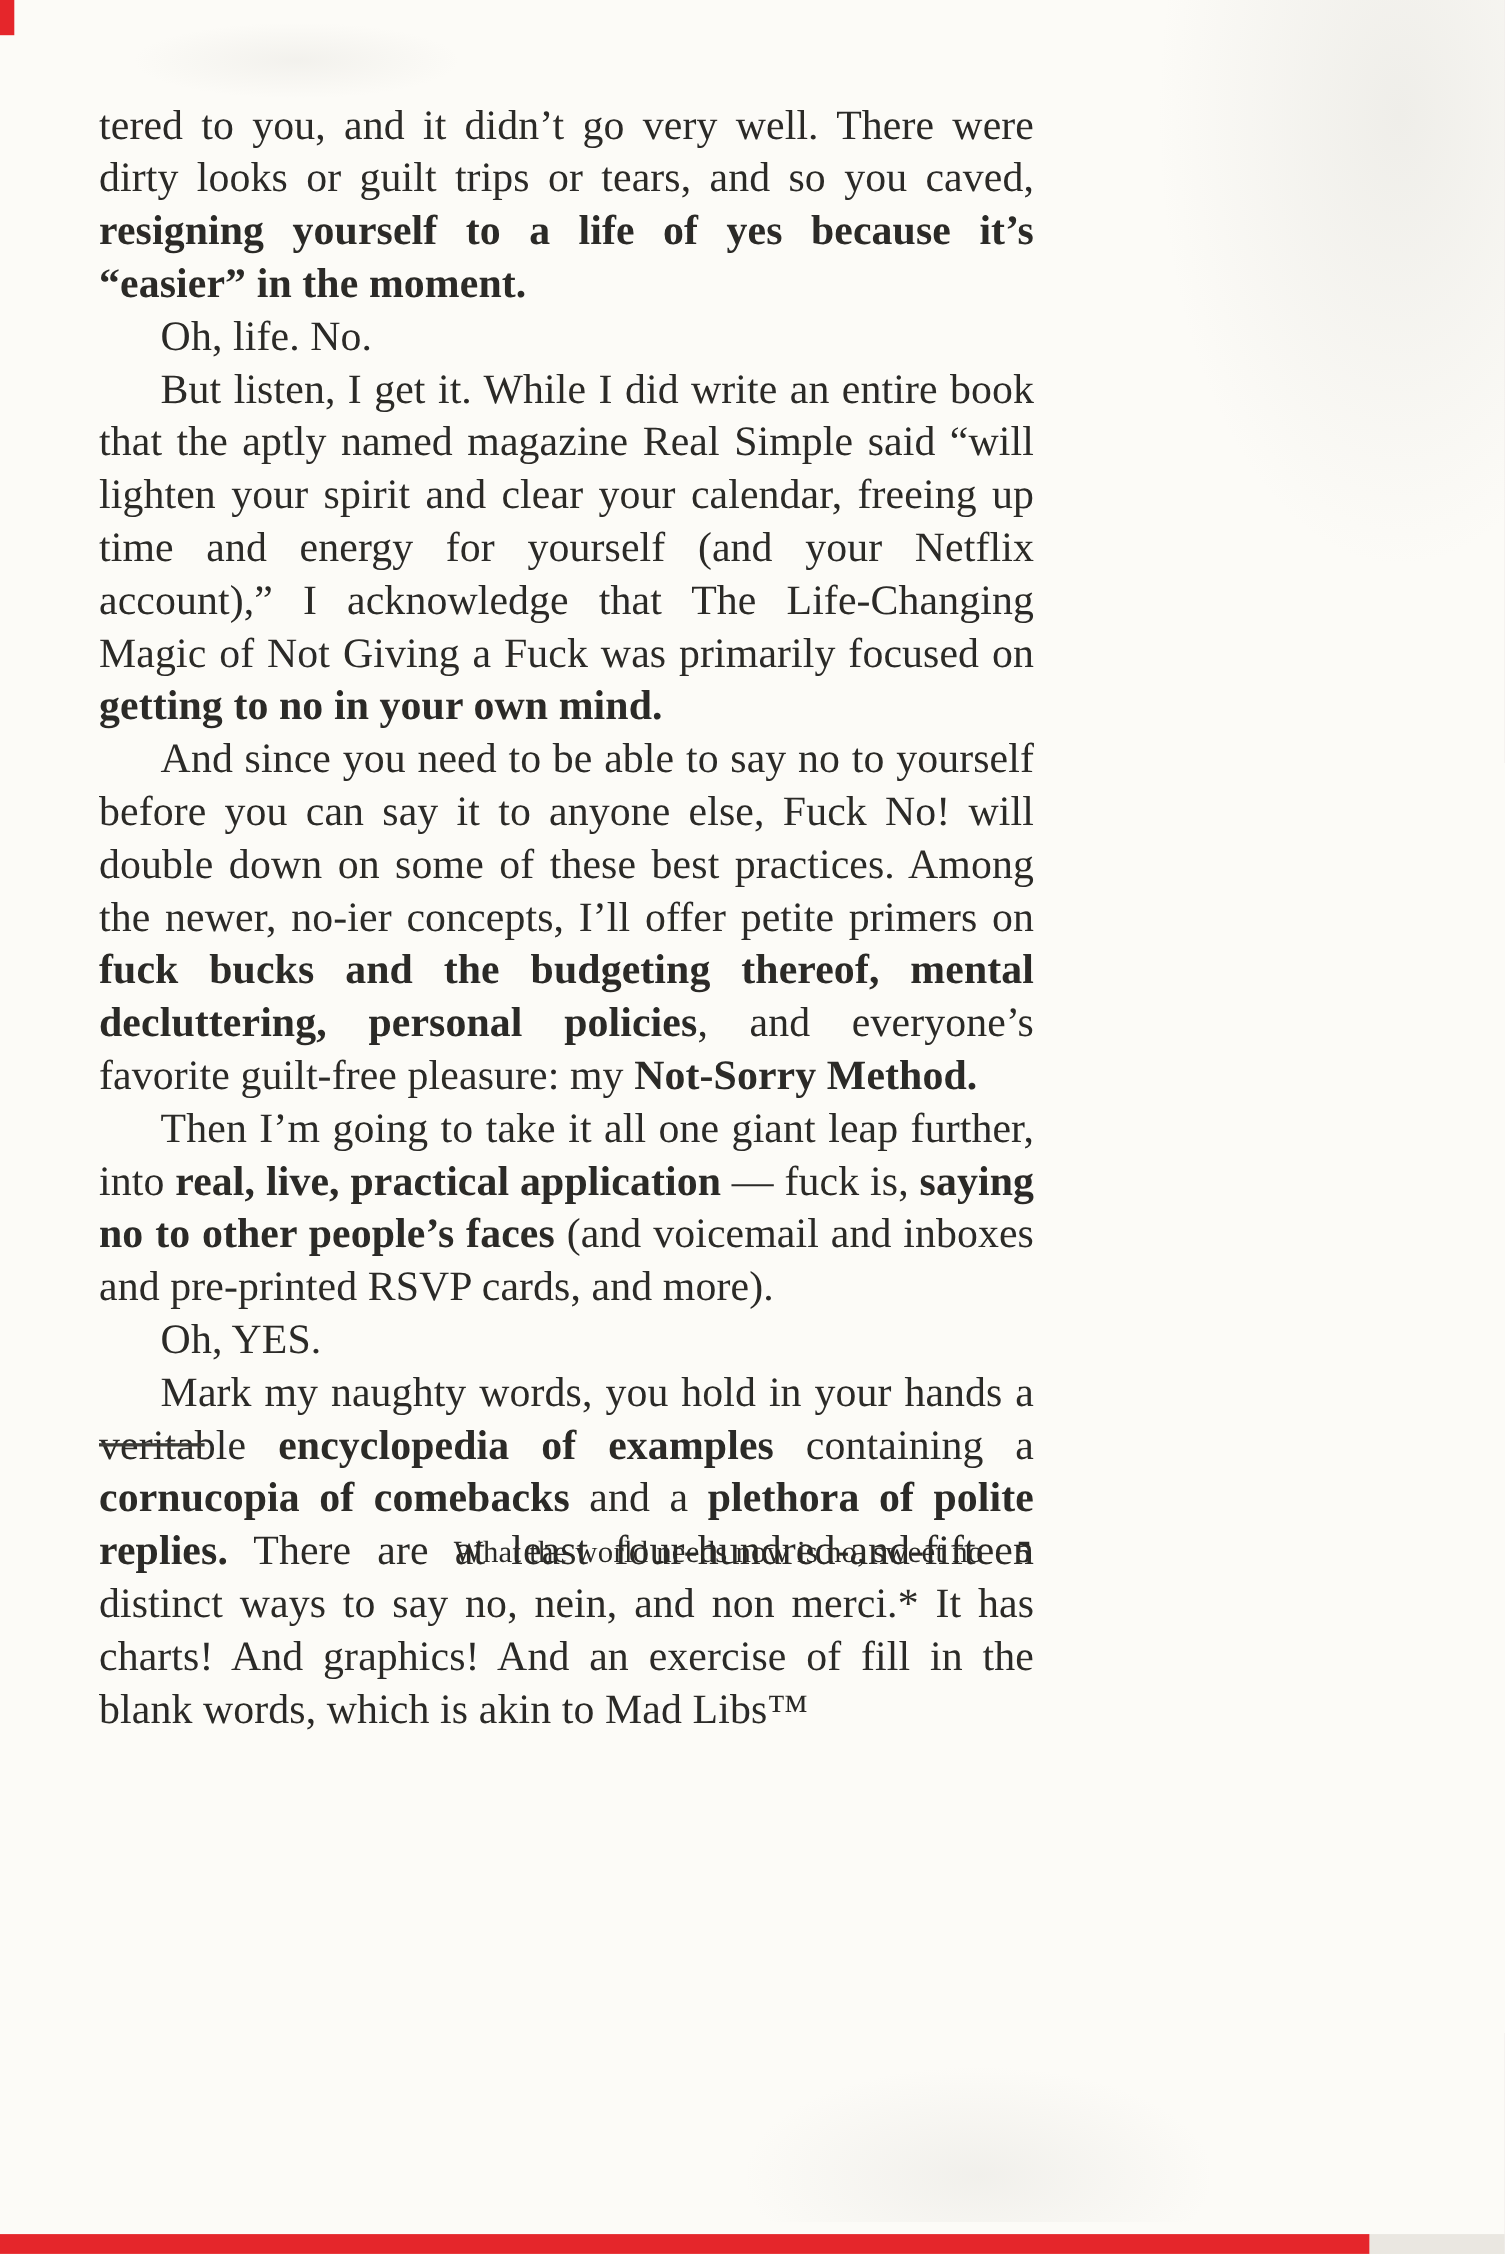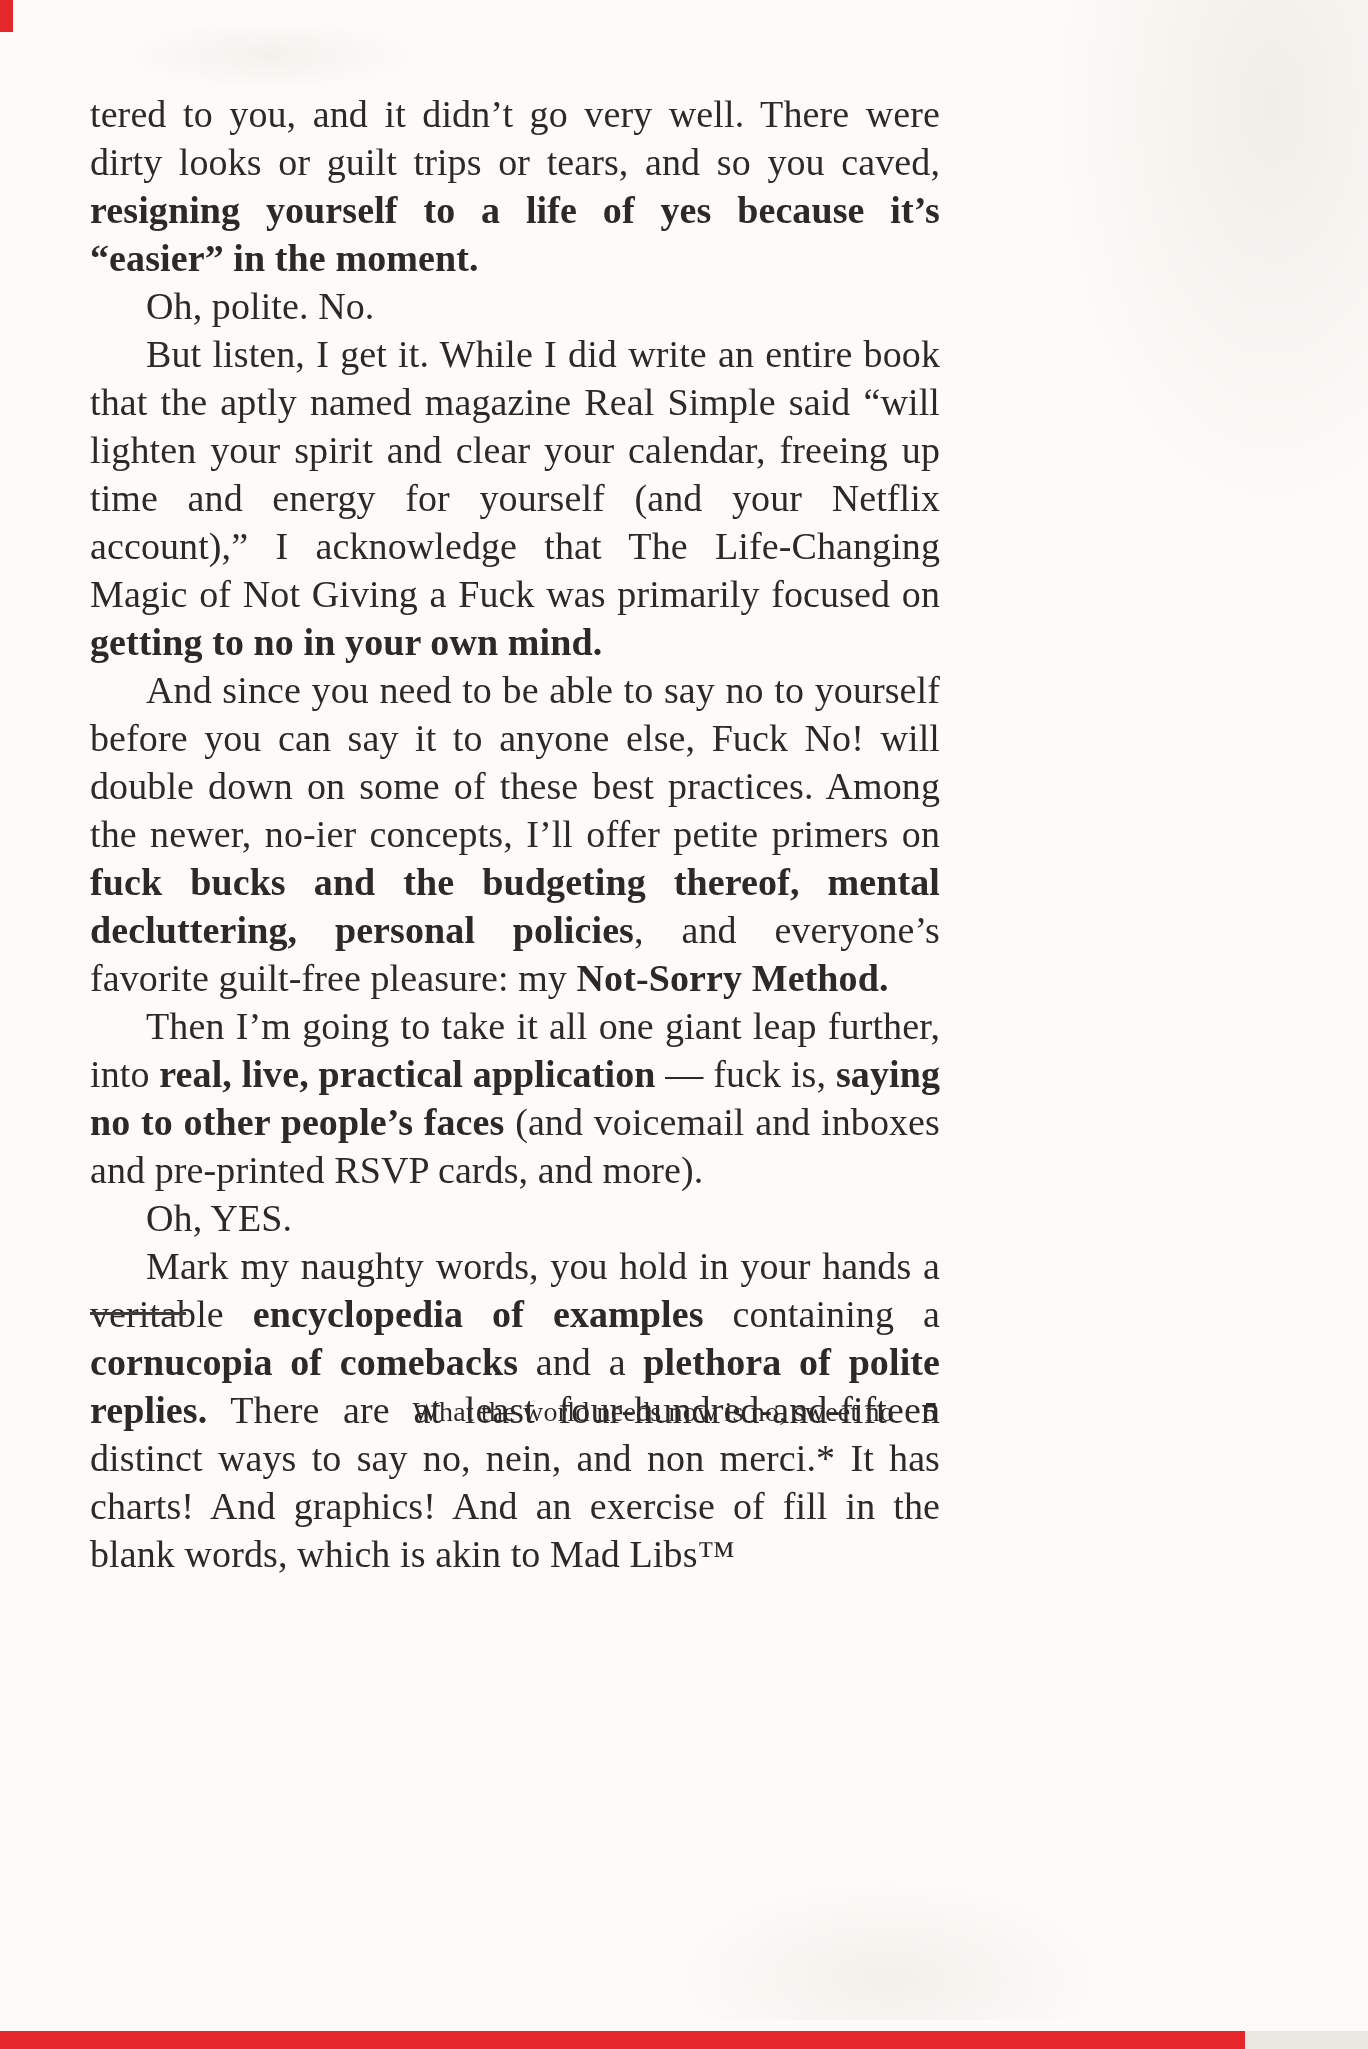--- a/index.html
+++ b/index.html
@@ -109,21 +109,21 @@
 <div class="page">
 
   <div class="scan-artifact artifact-1"></div>
   <div class="scan-artifact artifact-2"></div>
   <div class="scan-artifact artifact-3"></div>
 
   <div class="cover-edge-top" style="background: rgb(229, 38, 43);"></div>
 
   <main class="text-block">
       <p class="para"><span>tered to you, and it didn’t go very well. There were dirty looks or guilt trips or tears, and so you caved, </span><span class="bold">resigning yourself to a life of yes because it’s “easier” in the moment.</span></p>
-      <p class="para indent"><span>Oh, polite. </span><span class="italic">No</span><span>.</span></p>
+      <p class="para indent"><span>Oh, life. </span><span class="italic">No</span><span>.</span></p>
       <p class="para indent"><span>But listen, I get it. While I did write an entire book that the aptly named magazine </span><span class="italic">Real Simple</span><span> said “will lighten your spirit and clear your calendar, freeing up time and energy for yourself (and your Netflix account),” I acknowledge that </span><span class="italic">The Life-Changing Magic of Not Giving a Fuck</span><span> was primarily focused on </span><span class="bold">getting to no </span><span class="bold italic">in your own mind.</span></p>
       <p class="para indent"><span>And since you need to be able to say no to yourself before you can say it to anyone else, </span><span class="italic">Fuck No!</span><span> will double down on some of these best practices. Among the newer, no-ier concepts, I’ll offer petite primers on </span><span class="bold">fuck bucks and the budgeting thereof, mental decluttering, personal policies</span><span>, and everyone’s favorite guilt-free pleasure: my </span><span class="bold">Not-Sorry Method.</span></p>
       <p class="para indent"><span>Then I’m going to take it all one giant leap further, into </span><span class="bold">real, live, practical application</span><span> — fuck is, </span><span class="bold">saying no </span><span class="bold italic">to other people’s faces</span><span> (and voicemail and inboxes and pre-printed RSVP cards, and more).</span></p>
       <p class="para indent"><span>Oh, </span><span class="italic">YES</span><span>.</span></p>
       <p class="para indent"><span>Mark my naughty words, you hold in your hands a veritable </span><span class="bold">encyclopedia of examples</span><span> containing a </span><span class="bold">cornucopia of comebacks</span><span> and a </span><span class="bold">plethora of polite replies.</span><span> There are at least four-hundred-and-fifteen distinct ways to say </span><span class="italic">no, nein,</span><span> and </span><span class="italic">non merci.</span><span>* It has charts! And graphics! And an exercise of fill in the blank words, which is akin to Mad Libs™</span></p>
     </main>
 
   <div class="footnote-area">
     <div class="footnote-rule"></div>
   </div>

